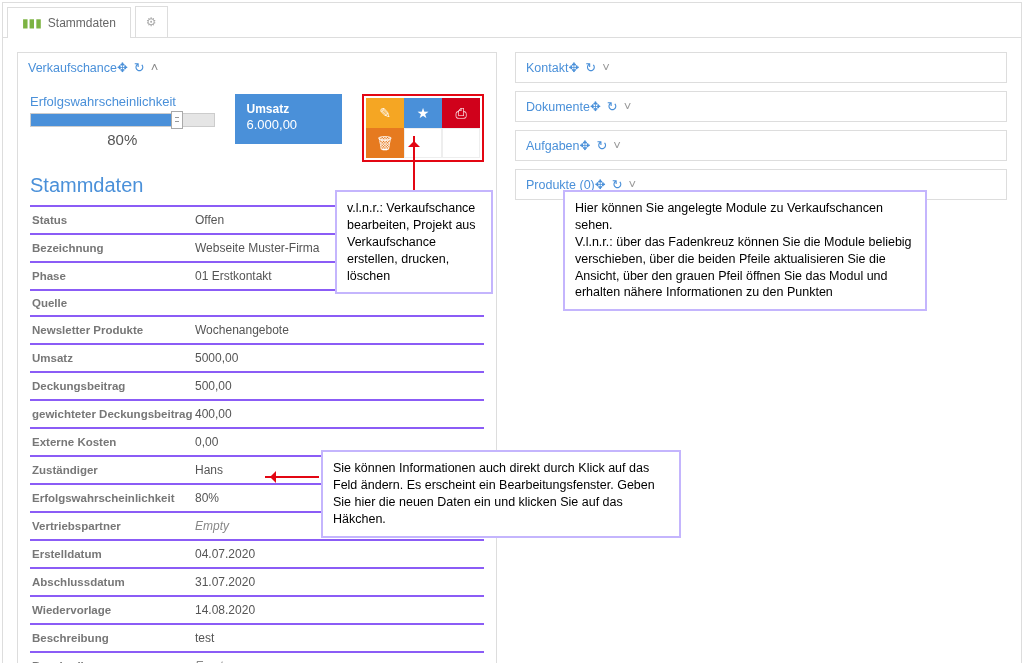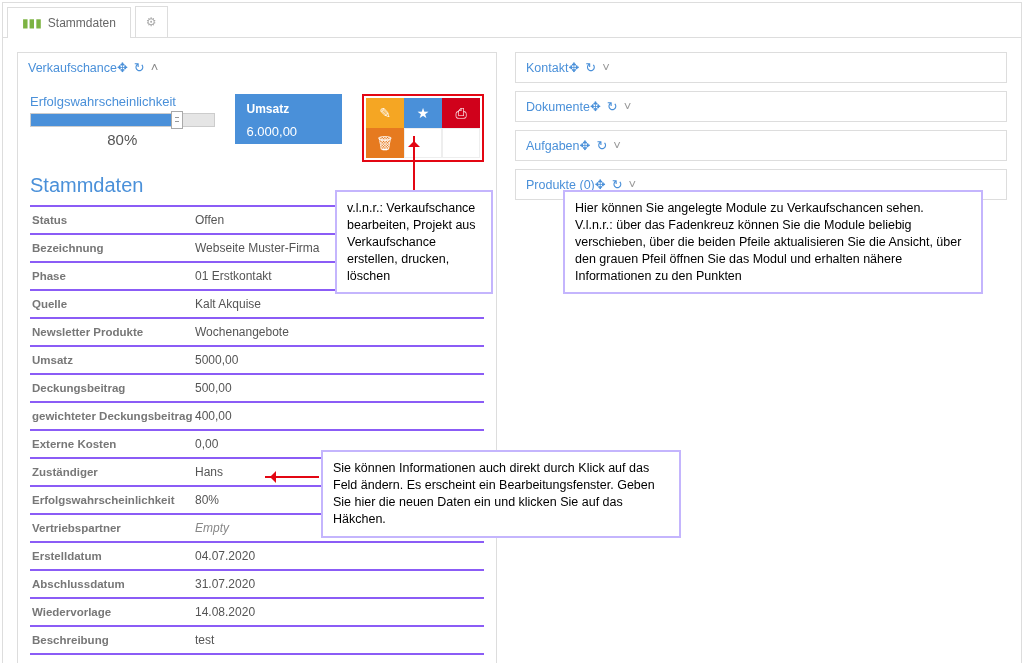--- a/index.html
+++ b/index.html
@@ -26,21 +26,21 @@
   .slider { position: relative; height: 14px; background: #e5e5e5; border: 1px solid #ccc; margin-bottom: 4px; }
   .slider-fill { position: absolute; left: 0; top: 0; bottom: 0; width: 80%; background: #4a90d9; }
   .slider-handle { position: absolute; left: 80%; top: -3px; width: 12px; height: 18px; background: #fff; border: 1px solid #aaa; transform: translateX(-50%); }
   .slider-handle::before, .slider-handle::after { content: ""; position: absolute; left: 3px; right: 3px; height: 1px; background: #999; }
   .slider-handle::before { top: 5px; }
   .slider-handle::after { top: 9px; }
   .probability .value { text-align: center; font-size: 15px; color: #555; }
 
   .umsatz-box { background: #4a90d9; color: #fff; padding: 8px 12px; width: 110px; height: 50px; }
   .umsatz-box .label { font-size: 12px; font-weight: bold; }
-  .umsatz-box .value { font-size: 13px; margin-top: 8px; }
+  .umsatz-box .value { font-size: 13px; margin-top: 1px; }
 
   .action-grid { border: 2px solid #e30613; padding: 2px; display: grid; grid-template-columns: repeat(3, 38px); grid-template-rows: repeat(2, 30px); margin-left: auto; }
   .action-btn { display: flex; align-items: center; justify-content: center; color: #fff; cursor: pointer; font-size: 14px; }
   .btn-edit   { background: #f5a623; }
   .btn-star   { background: #4a90d9; }
   .btn-print  { background: #d0011b; }
   .btn-trash  { background: #e67a1f; }
   .btn-empty  { background: #fff; border: 1px solid #eee; }
 
   .section-title { color: #4a90d9; font-size: 20px; font-weight: normal; margin: 6px 0 8px; }
@@ -129,21 +129,20 @@
           <div class="data-row">
               <div class="data-label">Bezeichnung</div>
               <div class="data-value">Webseite Muster-Firma</div>
             </div>
           <div class="data-row">
               <div class="data-label">Phase</div>
               <div class="data-value">01 Erstkontakt</div>
             </div>
           <div class="data-row">
               <div class="data-label">Quelle</div>
-              <div class="data-value">Kalt Akquise</div>
             </div>
           <div class="data-row">
               <div class="data-label">Newsletter Produkte</div>
               <div class="data-value">Wochenangebote</div>
             </div>
           <div class="data-row">
               <div class="data-label">Umsatz</div>
               <div class="data-value">5000,00</div>
             </div>
           <div class="data-row">
@@ -236,21 +235,21 @@
           </div>
         </div>
       </div>
     </div>
 
     <div class="callout" style="left:332px; top:152px; width:158px;">v.l.n.r.: Verkaufschance bearbeiten, Projekt aus Verkaufschance erstellen, drucken, löschen</div>
     <div class="arrow-vert" style="left:410px; top:98px; height:54px;">
         <div class="head-up"></div>
       </div>
 
-    <div class="callout" style="left:560px; top:152px; width:420px; white-space:pre-line;">Hier können Sie angelegte Module zu Verkaufschancen sehen.
+    <div class="callout" style="left:560px; top:152px; width:364px; white-space:pre-line;">Hier können Sie angelegte Module zu Verkaufschancen sehen.
 V.l.n.r.: über das Fadenkreuz können Sie die Module beliebig verschieben, über die beiden Pfeile aktualisieren Sie die Ansicht, über den grauen Pfeil öffnen Sie das Modul und erhalten nähere Informationen zu den Punkten</div>
 
     <div class="callout" style="left:318px; top:412px; width:360px;">Sie können Informationen auch direkt durch Klick auf das Feld ändern. Es erscheint ein Bearbeitungsfenster. Geben Sie hier die neuen Daten ein und klicken Sie auf das Häkchen.</div>
     <div class="arrow-left" style="left:262px; top:438px; width:54px;">
         <div class="head"></div>
       </div>
 
   </div>
 </div>
 

